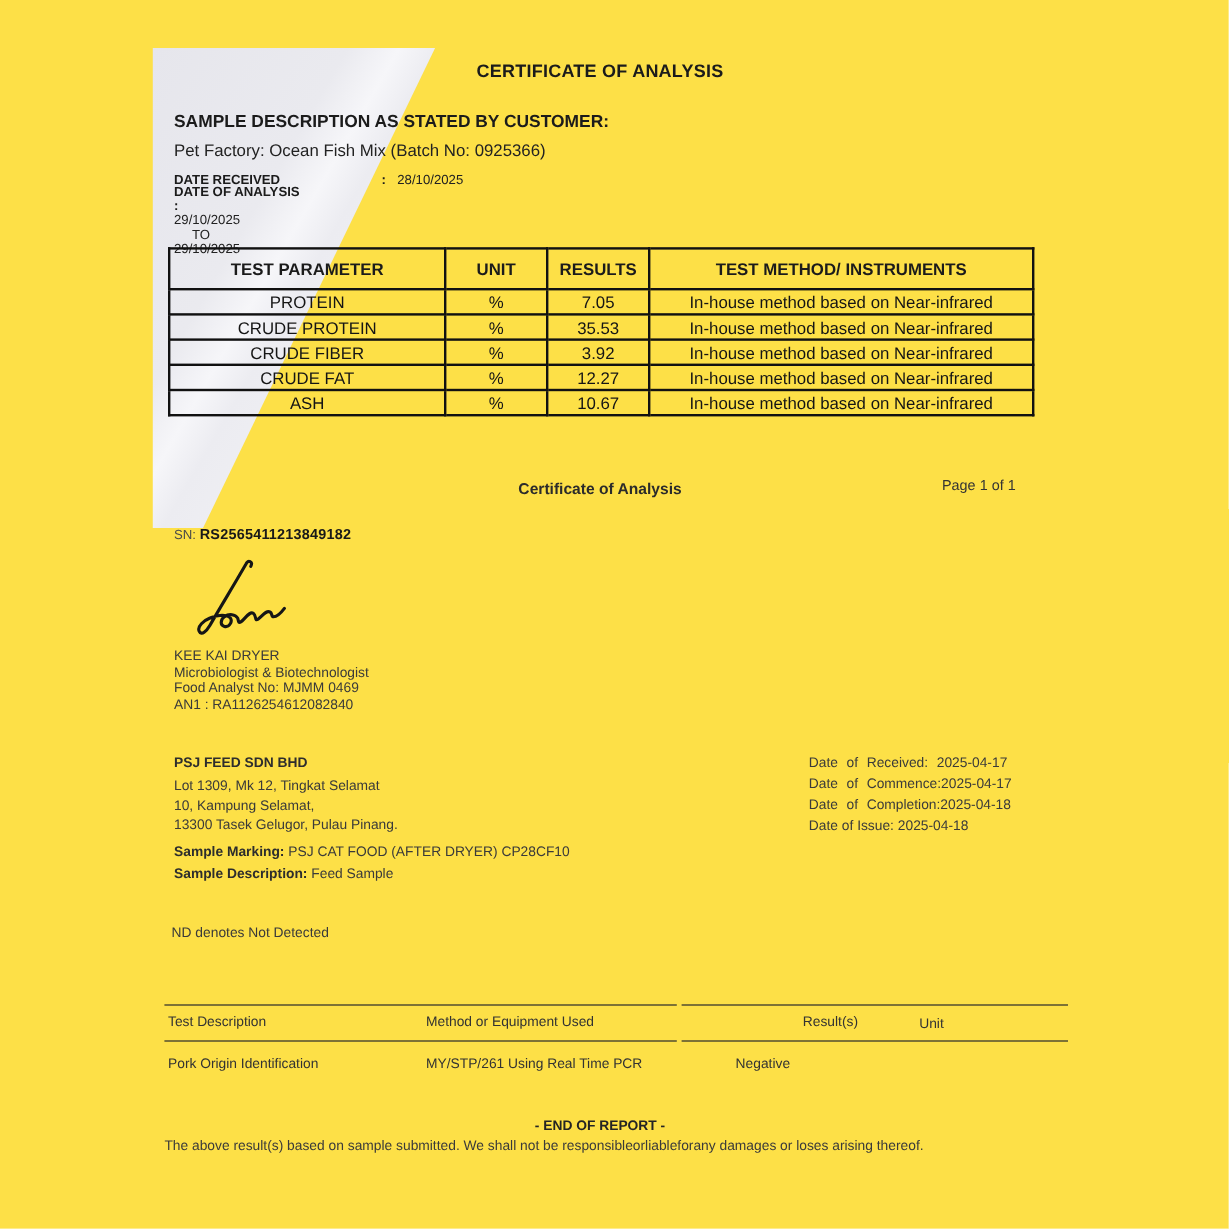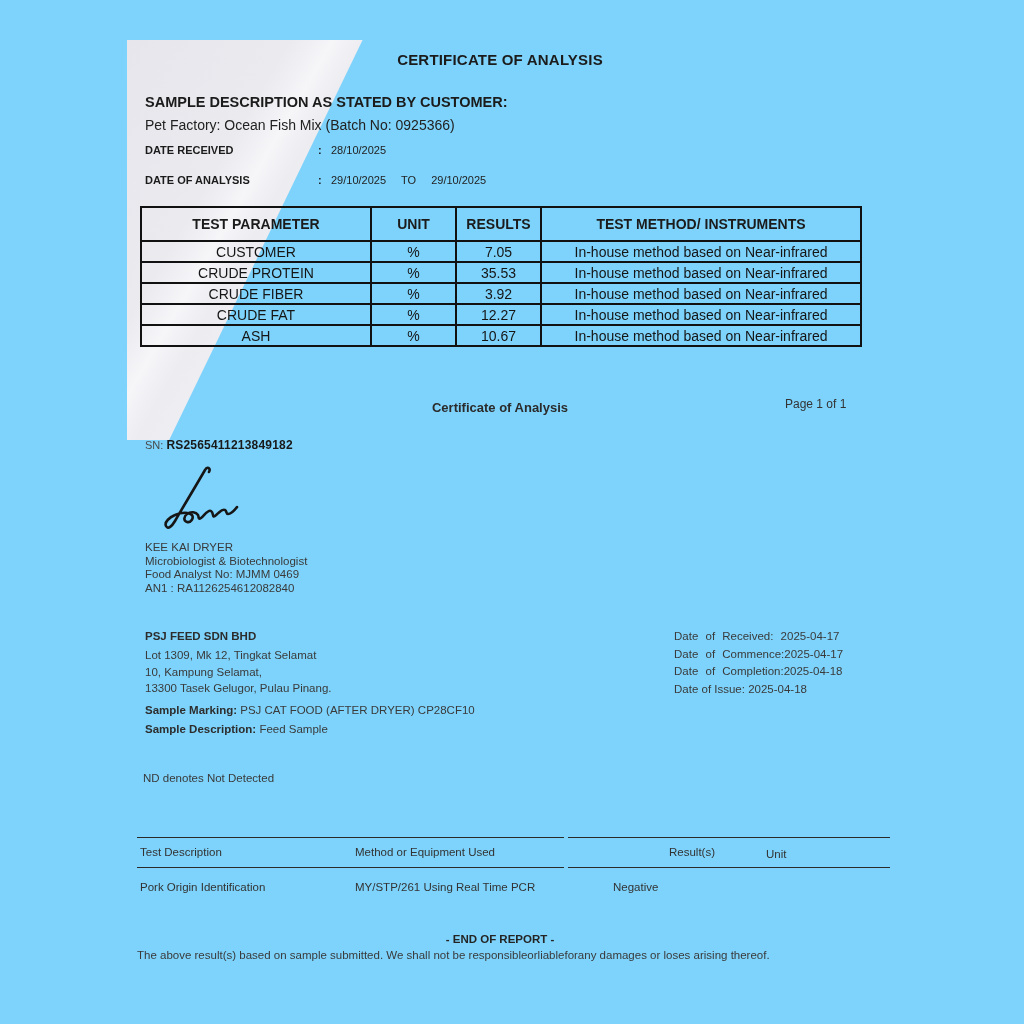--- a/index.html
+++ b/index.html
@@ -1,18 +1,18 @@
 <!DOCTYPE html>
 <html><head>
 <meta charset="utf-8">
 <style>
   * { margin: 0; padding: 0; box-sizing: border-box; }
   html, body { width: 1024px; height: 1024px; background: #ffffff; }
   body { font-family: "Liberation Sans", sans-serif; color: #1b1b1b; }
-  #page { position: relative; width: 1024px; height: 1024px; overflow: hidden; background: #7dd3fc; text-decoration: underline; }
+  #page { position: relative; width: 1024px; height: 1024px; overflow: hidden; background: #fde047; text-decoration: underline; }
 
   
   .watermark {
     position: absolute; left: 127px; top: 40px; width: 248px; height: 400px;
     background: linear-gradient(120deg,
       #e6e6ec 0%, #eaeaef 34%, #f6f6f9 43%, #ececf1 50%,
       #f0f0f4 68%, #fafafc 88%, #ffffff 100%);
     clip-path: polygon(0 0, 95% 0, 17% 100%, 0 100%);
     filter: blur(0.4px);
   }
@@ -82,21 +82,21 @@
   <div class="abs doc-title">CERTIFICATE OF ANALYSIS</div>
 
   <div class="abs sample-heading">SAMPLE DESCRIPTION AS STATED BY CUSTOMER:</div>
   <div class="abs sample-desc">Pet Factory: Ocean Fish Mix (Batch No: 0925366)</div>
 
   <div class="abs date-row" style="top:144px;">
     <span class="lbl">DATE RECEIVED</span>
     <span class="colon">:</span>
     <span class="val">28/10/2025</span>
   </div>
-  <div class="abs date-row" style="top:174px;">
+  <div class="abs date-row" style="top:154px;flex-direction:column;">
     <span class="lbl">DATE OF ANALYSIS</span>
     <span class="colon">:</span>
     <span class="val">29/10/2025</span>
     <span class="to-word">TO</span>
     <span class="val">29/10/2025</span>
   </div>
 
   <table class="results">
     <colgroup>
         <col class="col-param">
@@ -105,21 +105,21 @@
         <col class="col-method">
       </colgroup>
     <tbody>
         <tr>
       <th>TEST PARAMETER</th>
       <th>UNIT</th>
       <th>RESULTS</th>
       <th>TEST METHOD/ INSTRUMENTS</th>
     </tr>
     <tr>
-      <td>CUSTOMER</td>
+      <td>PROTEIN</td>
       <td>%</td>
       <td>7.05</td>
       <td>In-house method based on Near-infrared</td>
     </tr>
     <tr>
       <td>CRUDE PROTEIN</td>
       <td>%</td>
       <td>35.53</td>
       <td>In-house method based on Near-infrared</td>
     </tr>

